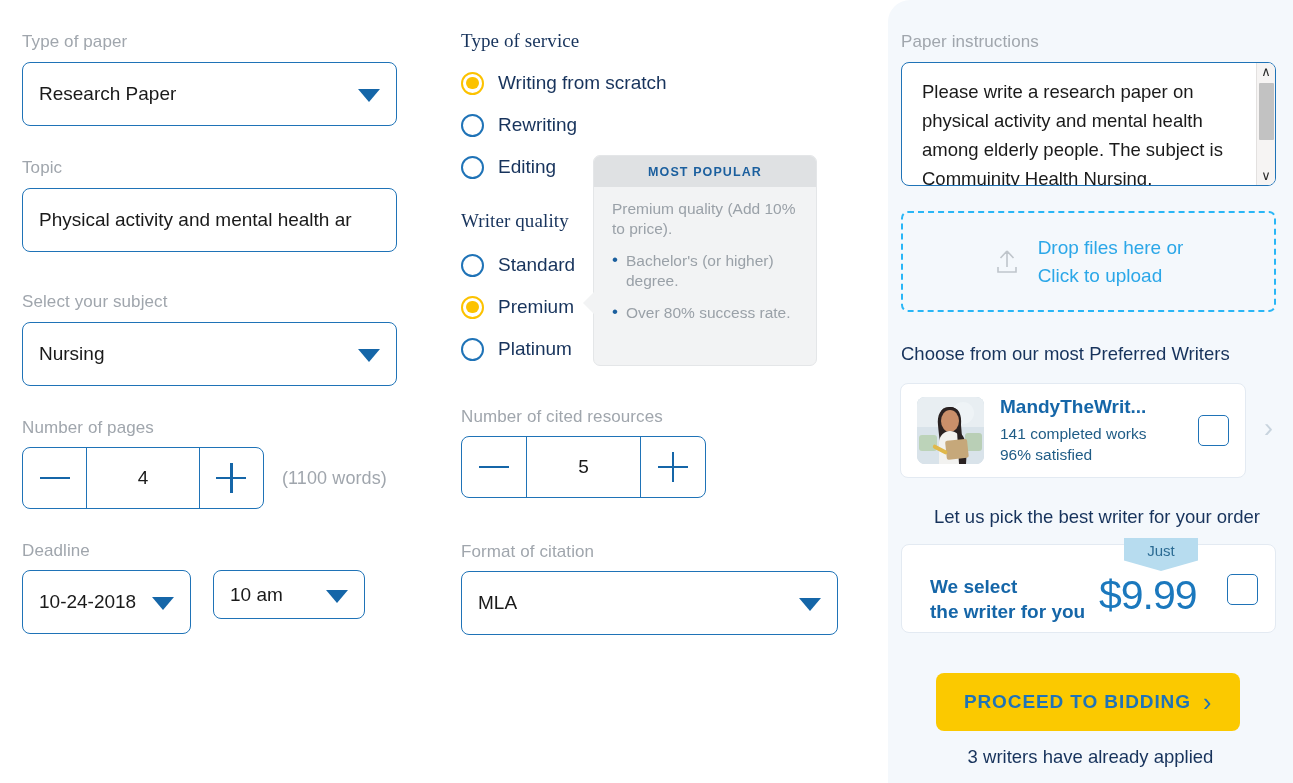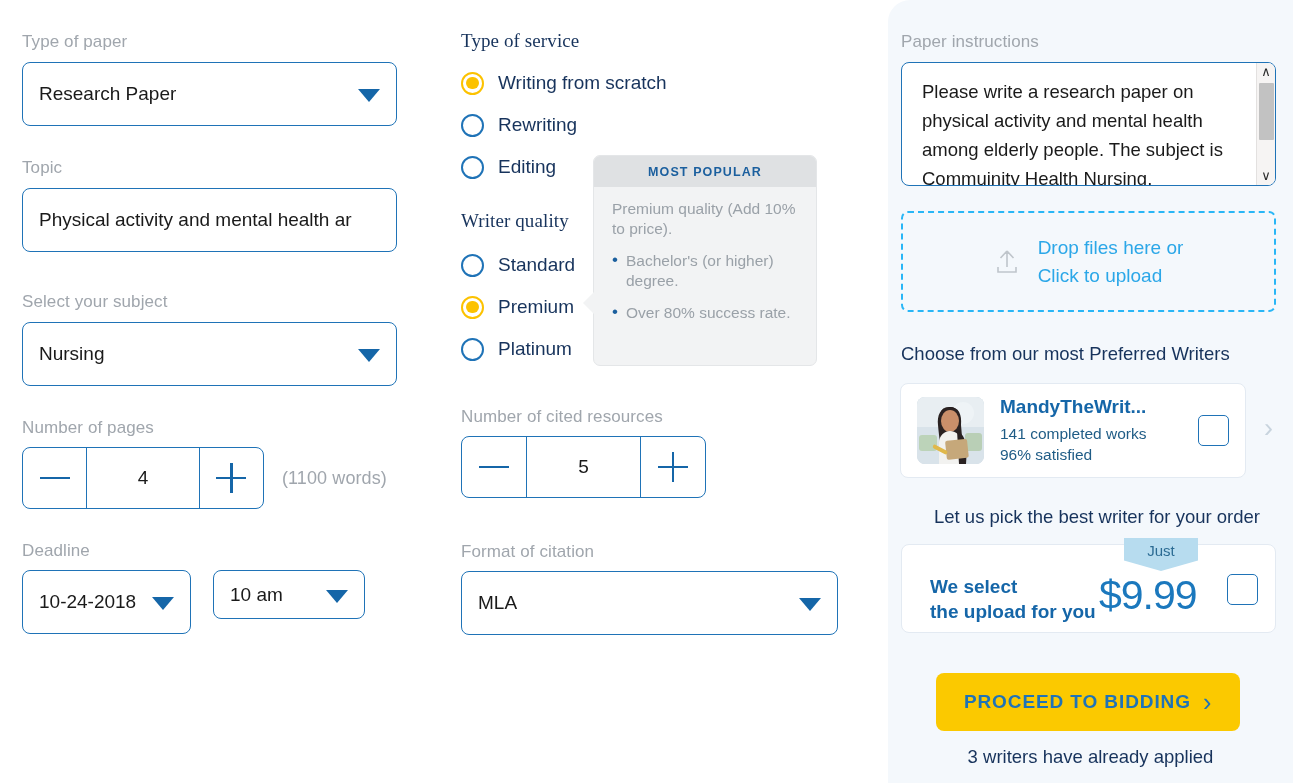--- a/index.html
+++ b/index.html
@@ -425,21 +425,21 @@
       <div class="wstat">96% satisfied</div>
     </div>
     <div class="chk"></div>
   </div>
 
   <div class="section-title" style="position:absolute;left:901px;top:506px;margin-left:33px;">Let us pick the best writer for your order</div>
 
   <div class="pricebox" style="left:901px;top:544px;width:375px;height:89px;">
     <div class="ptext">
       <div>We select</div>
-      <div>the upload for you</div>
+      <div>the writer for you</div>
     </div>
     <div class="price">$9.99</div>
     <div class="chk" style="position:absolute;left:325px;top:29px;"></div>
   </div>
   <div class="justbadge" style="left:1124px;top:538px;">Just</div>
 
   <button class="cta" style="left:936px;top:673px;width:304px;height:58px;">
     <span>PROCEED TO BIDDING</span>
     <span style="font-size:25px;font-weight:normal;">›</span>
   </button>

